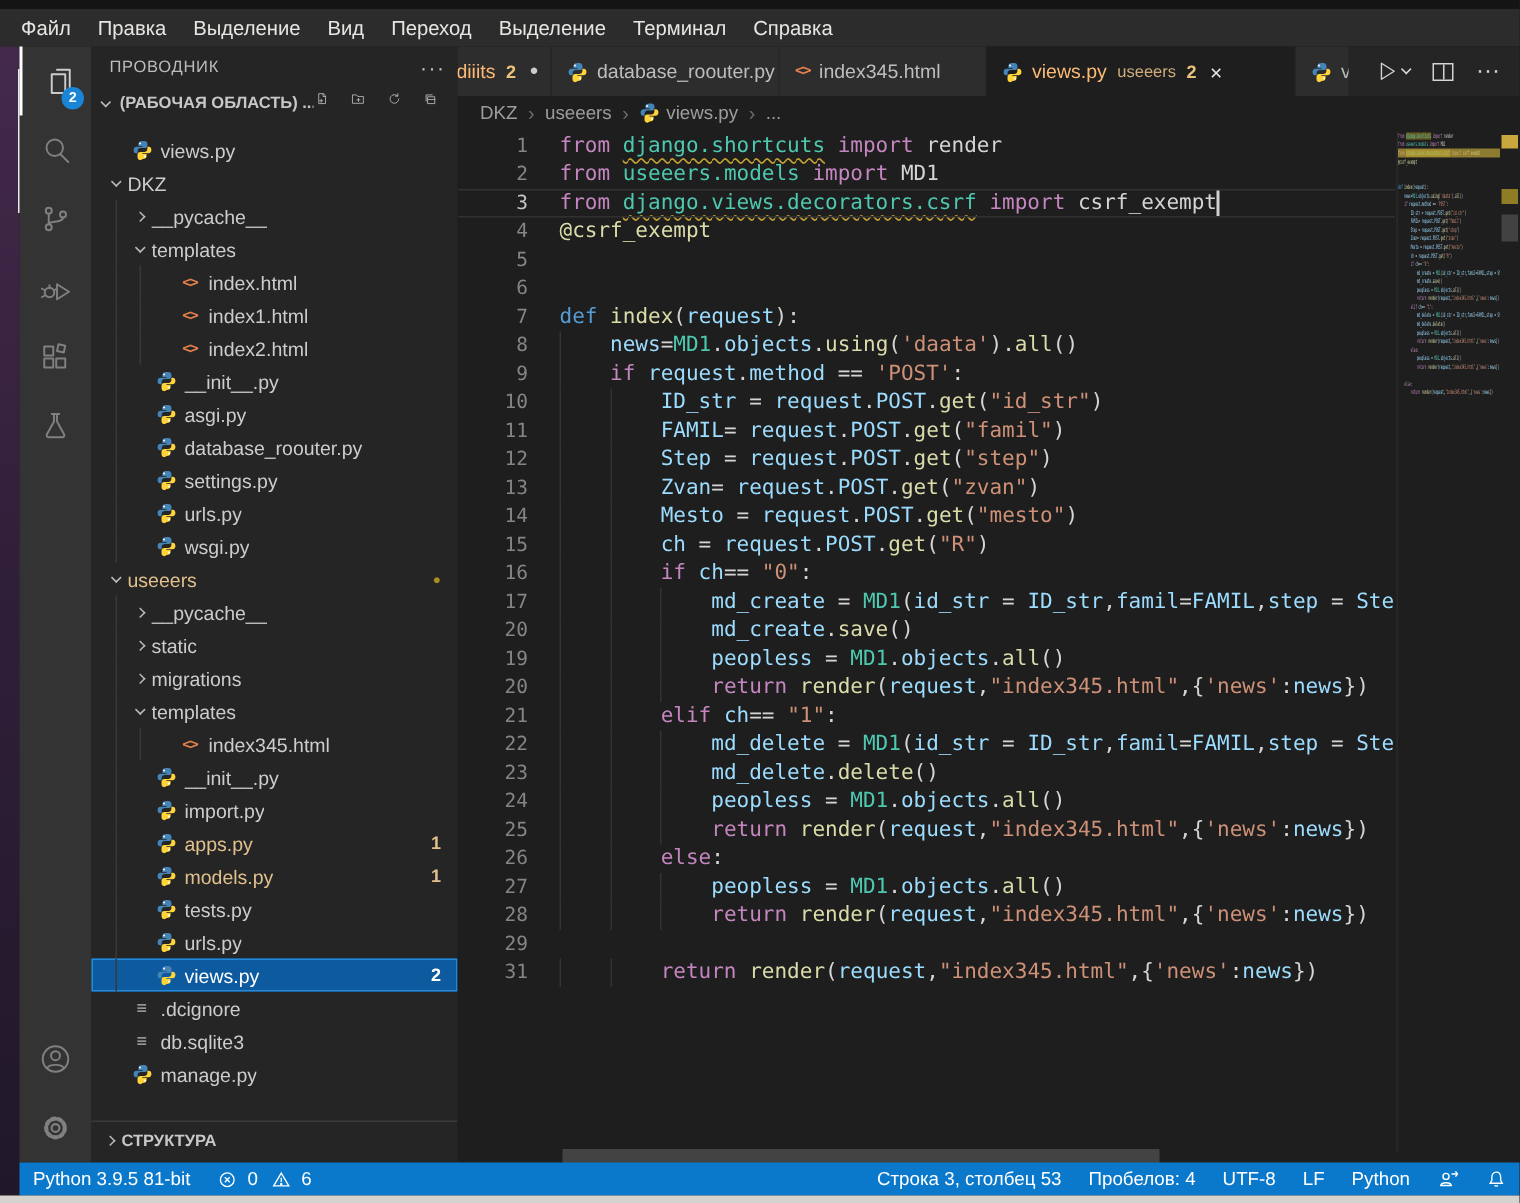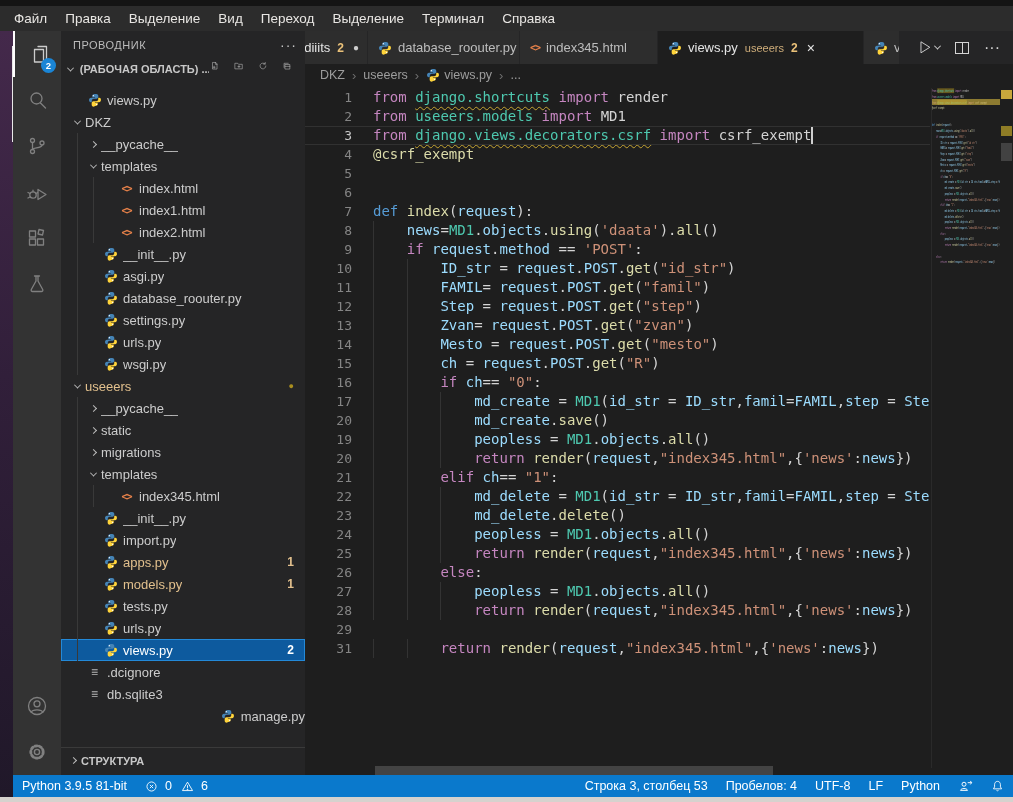--- a/index.html
+++ b/index.html
@@ -46,21 +46,21 @@
   .htmlicon{color:#e8824a;font-family:"DejaVu Sans Mono",monospace;font-size:10px;font-weight:bold;letter-spacing:-1px}
   .listicon{color:#b7b7b7;font-size:12px}
   #outline{position:absolute;top:716px;width:100%;height:26px;border-top:1px solid #3a3a3a;display:flex;align-items:center;font-size:11px;font-weight:bold;color:#c8c8c8;padding-left:4px}
   #outline .twist{width:16px;display:flex;justify-content:center}
   
   #editor{left:305px;top:31px;width:708px;height:744px;background:#1e1e1e}
   #tabbar{height:33px;background:#252526;display:flex}
   .tab{height:33px;background:#2d2d2d;border-right:1px solid #252526;display:flex;align-items:center;padding:0 10px;font-size:13px;color:#bdbdbd;overflow:hidden;white-space:nowrap;flex:none}
   .tab.active{background:#1e1e1e}
   .tab .ticon{margin-right:6px;display:flex;align-items:center}
-  .tab .lbl.mod{color:#e5e5e5}
+  .tab .lbl.mod{color:#fdba74}
   .tab .desc{font-size:11px;color:#d8b57f;margin-left:7px;opacity:.95}
   .tab .tbadge{color:#eac179;font-weight:bold;margin-left:7px;font-size:12px}
   .tab .dirty{color:#cdcdcd;margin-left:9px;font-size:10px}
   .tab .close{color:#e6e6e6;margin-left:9px;font-size:14px}
   .tab.t0{width:63px;justify-content:flex-end;padding:0 8px}
   .tab.t1{width:152px}.tab.t2{width:138px}.tab.t3{width:206px}.tab.t4{width:36px;padding-right:0}
   #tabactions{margin-left:auto;display:flex;align-items:center;gap:15px;padding:0 13px;color:#d4d4d4}
   #breadcrumb{height:22px;display:flex;align-items:center;padding-left:15px;font-size:12.5px;color:#9d9d9d;gap:7px}
   #breadcrumb .sep{color:#6e6e6e;font-size:13px}
   #breadcrumb .bi{display:flex;align-items:center;gap:4px}
@@ -532,21 +532,21 @@
         </span>
         <span class="lbl">.dcignore</span>
       </div>
       <div class="row" style="padding-left: 8px;">
         <span class="twist"></span>
         <span class="ficon">
           <span class="listicon">≡</span>
         </span>
         <span class="lbl">db.sqlite3</span>
       </div>
-      <div class="row" style="padding-left: 8px; justify-content: flex-end;">
+      <div class="row" style="padding-left: 8px;">
         <span class="twist"></span>
         <span class="ficon">
           <span style="display:flex">
             <svg width="14" height="14" viewBox="0 0 16 16">
               <path fill="#4584b6" d="M7.9 1.2c-2 0-3 .9-3 2.3v1.4h3.2v.6H3.4C2 5.5 1.2 6.6 1.2 8c0 1.5.7 2.5 1.9 2.5h1.2V8.8c0-1.3 1.1-2.3 2.4-2.3h3c1.2 0 2.1-1 2.1-2.2V3.5c0-1.4-1.1-2.3-2.4-2.3z"></path>
               <circle fill="#fff" cx="6.1" cy="3" r=".75"></circle>
               <path fill="#ffd43b" d="M8.1 14.8c2 0 3-.9 3-2.3v-1.4H7.9v-.6h4.7c1.4 0 2.2-1.1 2.2-2.5 0-1.5-.7-2.5-1.9-2.5h-1.2v1.7c0 1.3-1.1 2.3-2.4 2.3h-3c-1.2 0-2.1 1-2.1 2.2v1.8c0 1.4 1.1 2.3 2.4 2.3z"></path>
               <circle fill="#fff" cx="9.9" cy="13" r=".75"></circle>
             </svg>
           </span>

